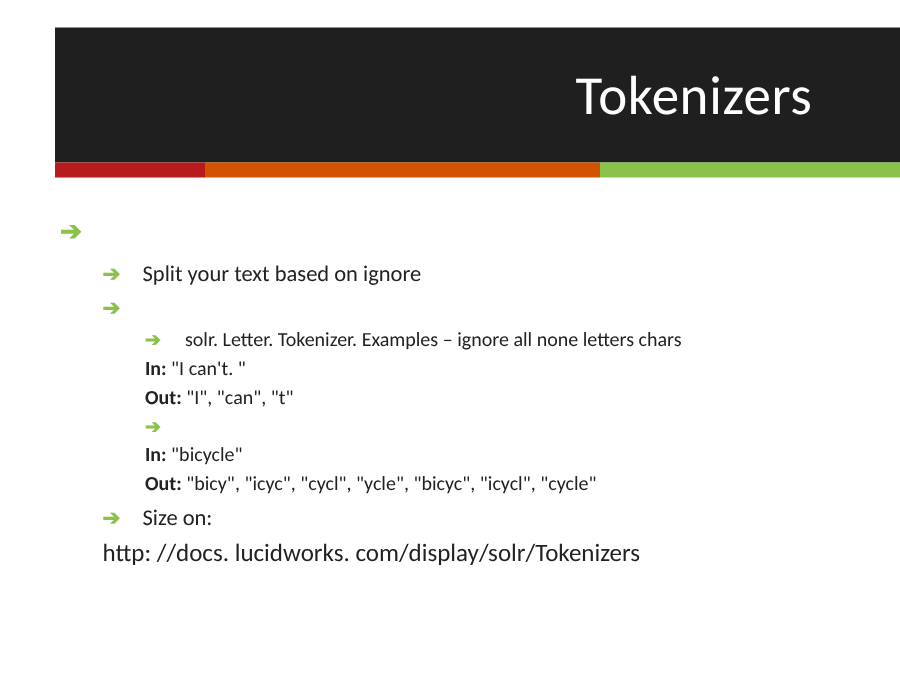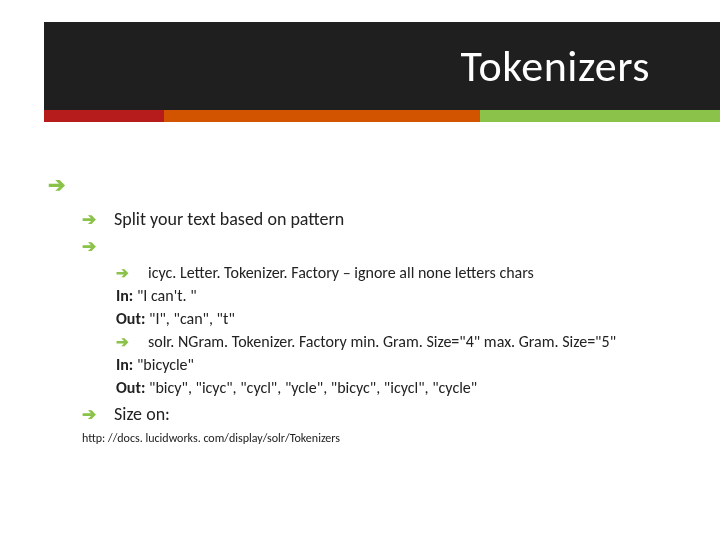--- a/index.html
+++ b/index.html
@@ -1,30 +1,30 @@
 <!DOCTYPE html>
 <html><head>
 <meta charset="utf-8">
 <style>
   * { margin: 0; padding: 0; box-sizing: border-box; }
   html, body { width: 720px; height: 540px; background: #fff; font-family: Calibri, "Segoe UI", sans-serif; }
   .slide { width: 720px; height: 540px; position: relative; background: #fff; }
   .banner { position: absolute; top: 22px; left: 0; right: 0; }
-  .banner-dark { background: #1f1f1f; height: 88px; margin-left: 44px; margin-right: 0; display: flex; align-items: center; justify-content: flex-end; padding-right: 70px; }
+  .banner-dark { background: #1f1f1f; height: 108px; margin-left: 44px; margin-right: 0; display: flex; align-items: center; justify-content: flex-end; padding-right: 70px; }
   .banner-title { color: #fff; font-size: 44px; font-weight: 400; letter-spacing: 0.5px; }
   .banner-stripes { display: flex; height: 12px; margin-left: 44px; }
   .stripe-red { background: #b71c1c; flex: 0 0 120px; }
   .stripe-orange { background: #d35400; flex: 1; }
   .stripe-green { background: #8bc34a; flex: 0 0 240px; }
   .content { position: absolute; top: 168px; left: 48px; right: 38px; color: #222; }
   .lvl1 { display: flex; align-items: baseline; font-size: 22px; font-weight: 600; margin-bottom: 10px; margin-top: 4px; }
   .lvl2 { display: flex; align-items: baseline; font-size: 18px; font-weight: 500; margin-left: 34px; margin-bottom: 6px; }
   .lvl3 { display: flex; align-items: baseline; font-size: 16px; font-weight: 400; margin-left: 68px; margin-bottom: 4px; }
   .lvl3-plain { font-size: 16px; font-weight: 400; margin-left: 68px; margin-bottom: 4px; }
-  .lvl2-plain { font-size: 12px; font-weight: 500; margin-left: 34px; }
+  .lvl2-plain { font-size: 20px; font-weight: 500; margin-left: 34px; }
   .arrow { color: #8bc34a; font-weight: bold; margin-right: 16px; display: inline-block; width: 16px; font-size: 0.95em; }
   .bold { font-weight: 700; }
 </style>
 </head>
 <body>
 
 <div class="slide">
   <div class="banner">
     <div class="banner-dark">
       <div class="banner-title">Tokenizers</div>
@@ -37,41 +37,40 @@
   </div>
 
   <div class="content">
 
     <div class="lvl1">
       <span class="arrow">➔</span>
     </div>
 
     <div class="lvl2">
       <span class="arrow">➔</span>
-      <span>Split your text based on pattern</span>
+      <span>Split your text based on ignore</span>
     </div>
 
     <div class="lvl2">
       <span class="arrow">➔</span>
     </div>
 
     <div class="lvl3">
       <span class="arrow">➔</span>
-      <span>icyc. Letter. Tokenizer. Factory – ignore all none letters chars</span>
+      <span>solr. Letter. Tokenizer. Examples – ignore all none letters chars</span>
     </div>
     <div class="lvl3-plain">
       <span class="bold">In:</span><span> "I can't. "</span>
     </div>
     <div class="lvl3-plain">
       <span class="bold">Out:</span><span> "I", "can", "t"</span>
     </div>
 
     <div class="lvl3">
       <span class="arrow">➔</span>
-      <span>solr. NGram. Tokenizer. Factory  min. Gram. Size="4" max. Gram. Size="5"</span>
     </div>
     <div class="lvl3-plain">
       <span class="bold">In:</span><span> "bicycle"</span>
     </div>
     <div class="lvl3-plain">
       <span class="bold">Out:</span><span> "bicy", "icyc", "cycl", "ycle", "bicyc", "icycl", "cycle"</span>
     </div>
 
     <div class="lvl2" style="margin-top:6px;">
       <span class="arrow">➔</span>

